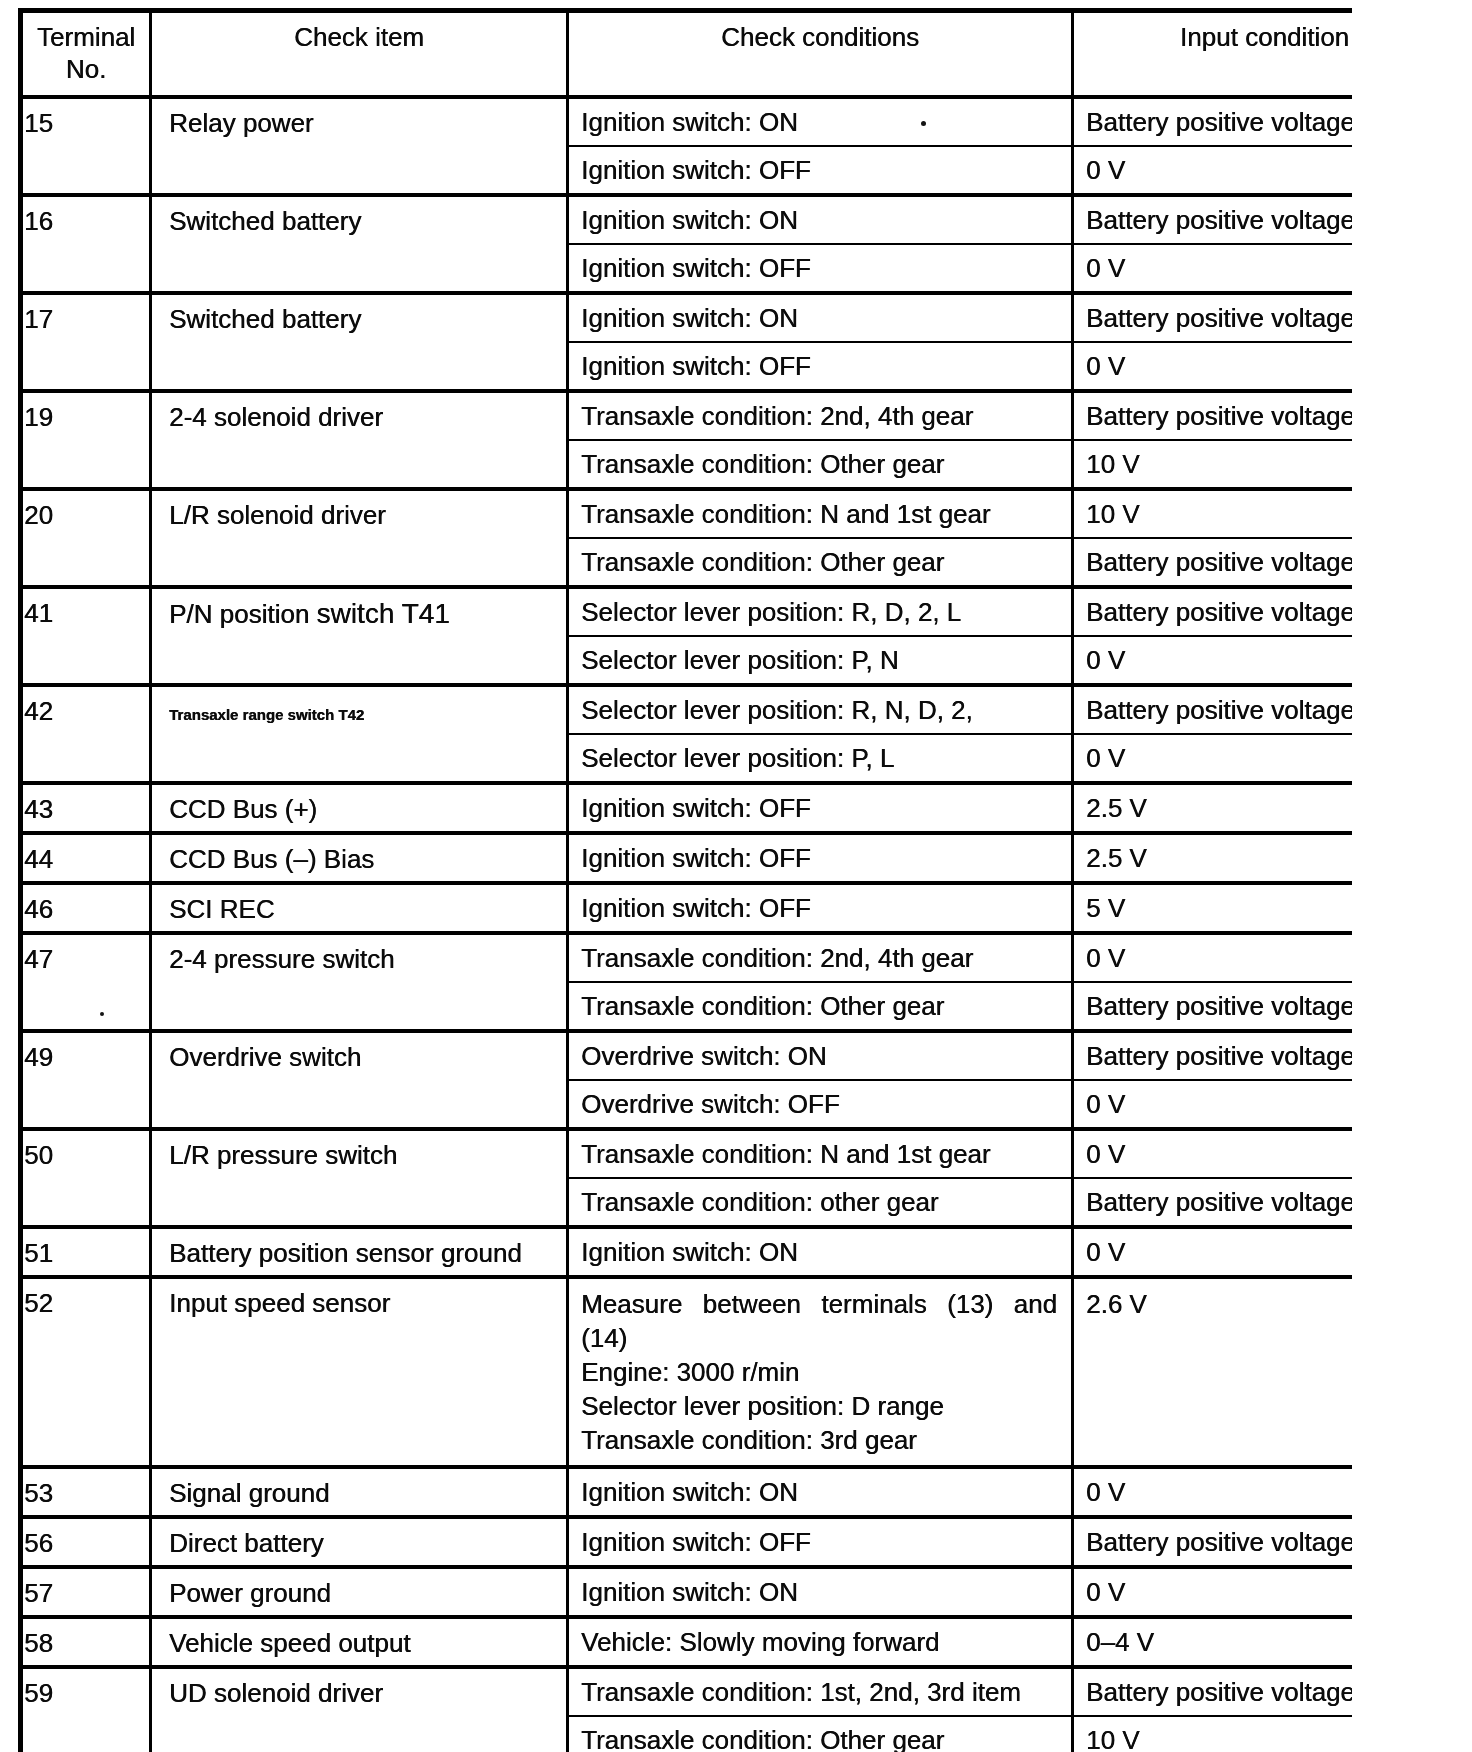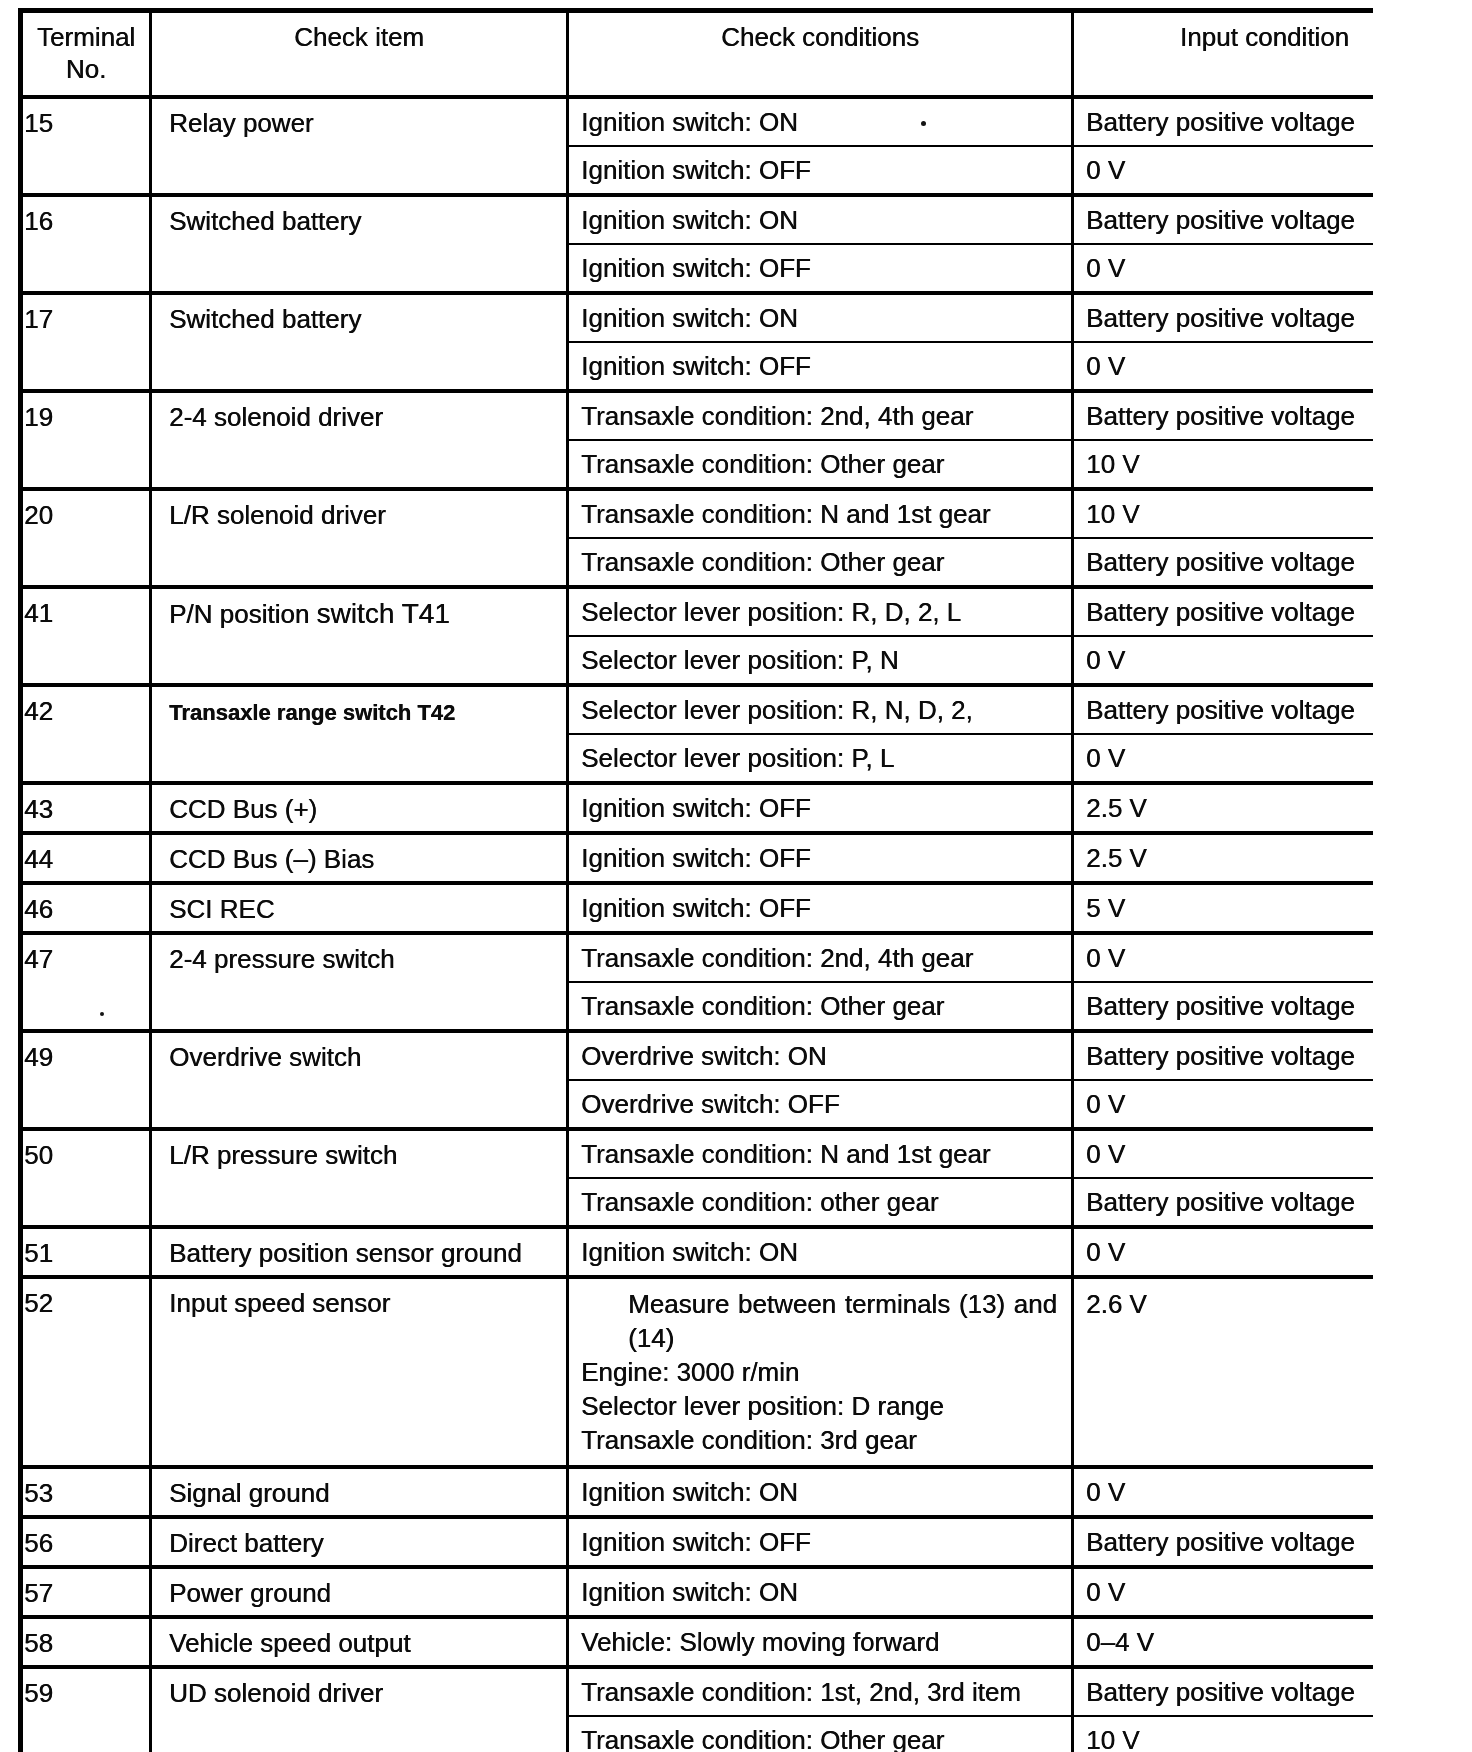--- a/index.html
+++ b/index.html
@@ -2,21 +2,21 @@
 <html><head>
 <meta charset="utf-8">
 <style>
   html, body { margin: 0; padding: 0; }
   body {
     width: 1472px; height: 1752px;
     background: #ffffff;
     font-family: "Liberation Sans", sans-serif;
     color: #0c0c0c;
   }
-  .page { position: relative; width: 1352px; height: 1752px; overflow: hidden; padding-left: 21px; }
+  .page { position: relative; width: 1352px; height: 1752px; overflow: hidden; }
 
   table.check-table {
     position: absolute; left: 18px; top: 8px;
     width: 1437px;
     border-collapse: collapse;
     table-layout: fixed;
     border: 5px solid #000;
   }
   col.c1 { width: 130px; }
   col.c2 { width: 417px; }
@@ -60,25 +60,25 @@
     padding: 0 6px 0 12px;
     white-space: nowrap;
     overflow: hidden;
   }
   td.c-check.multi {
     white-space: normal;
     vertical-align: top;
     padding: 8px 14px 8px 12px;
   }
   td.c-check.multi div { line-height: 34px; }
-  td.c-check.multi div.justify { text-align: justify; margin-left: 47px; }
+  td.c-check.multi div.justify { text-align: justify; }
   td.c-normal.multi-side { vertical-align: top; padding-top: 8px; line-height: 34px; }
 
   span.small { font-size: 28px; }
-  span.bold-small { font-size: 22px; font-weight: 700; }
+  span.bold-small { font-size: 15px; font-weight: 700; }
 
   .speck {
     position: absolute;
     background: #141414;
     border-radius: 50%;
   }
 </style>
 </head>
 <body style="background: rgb(255, 255, 255); color: rgb(12, 12, 12);">
 

